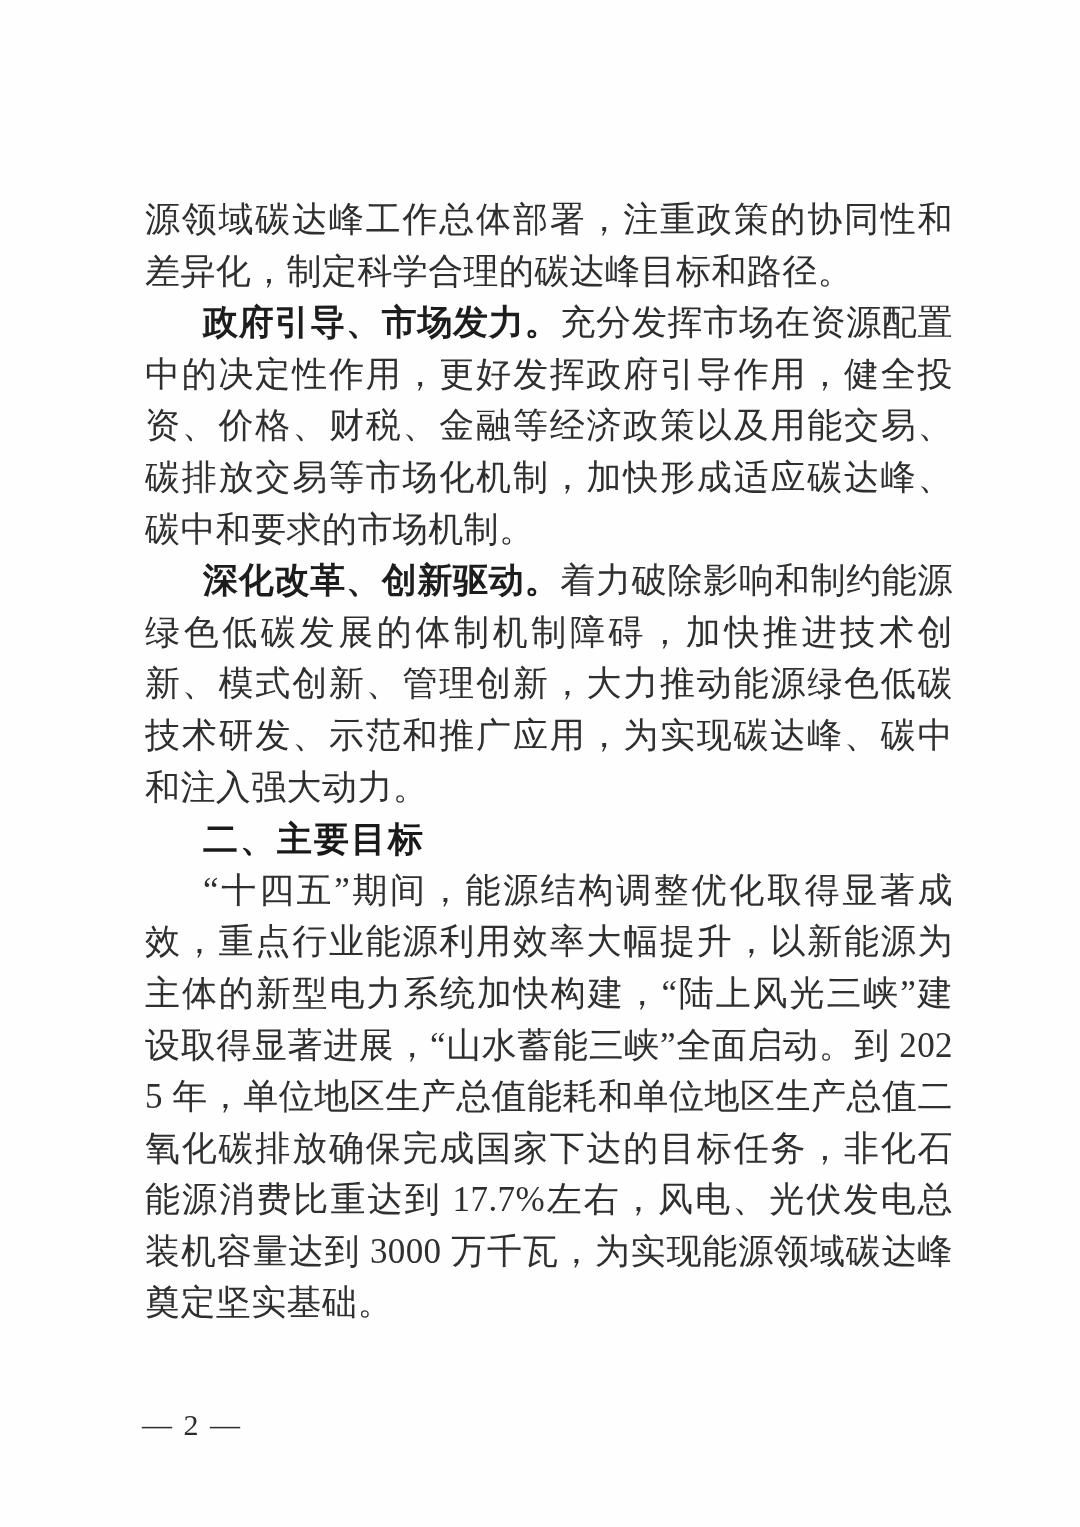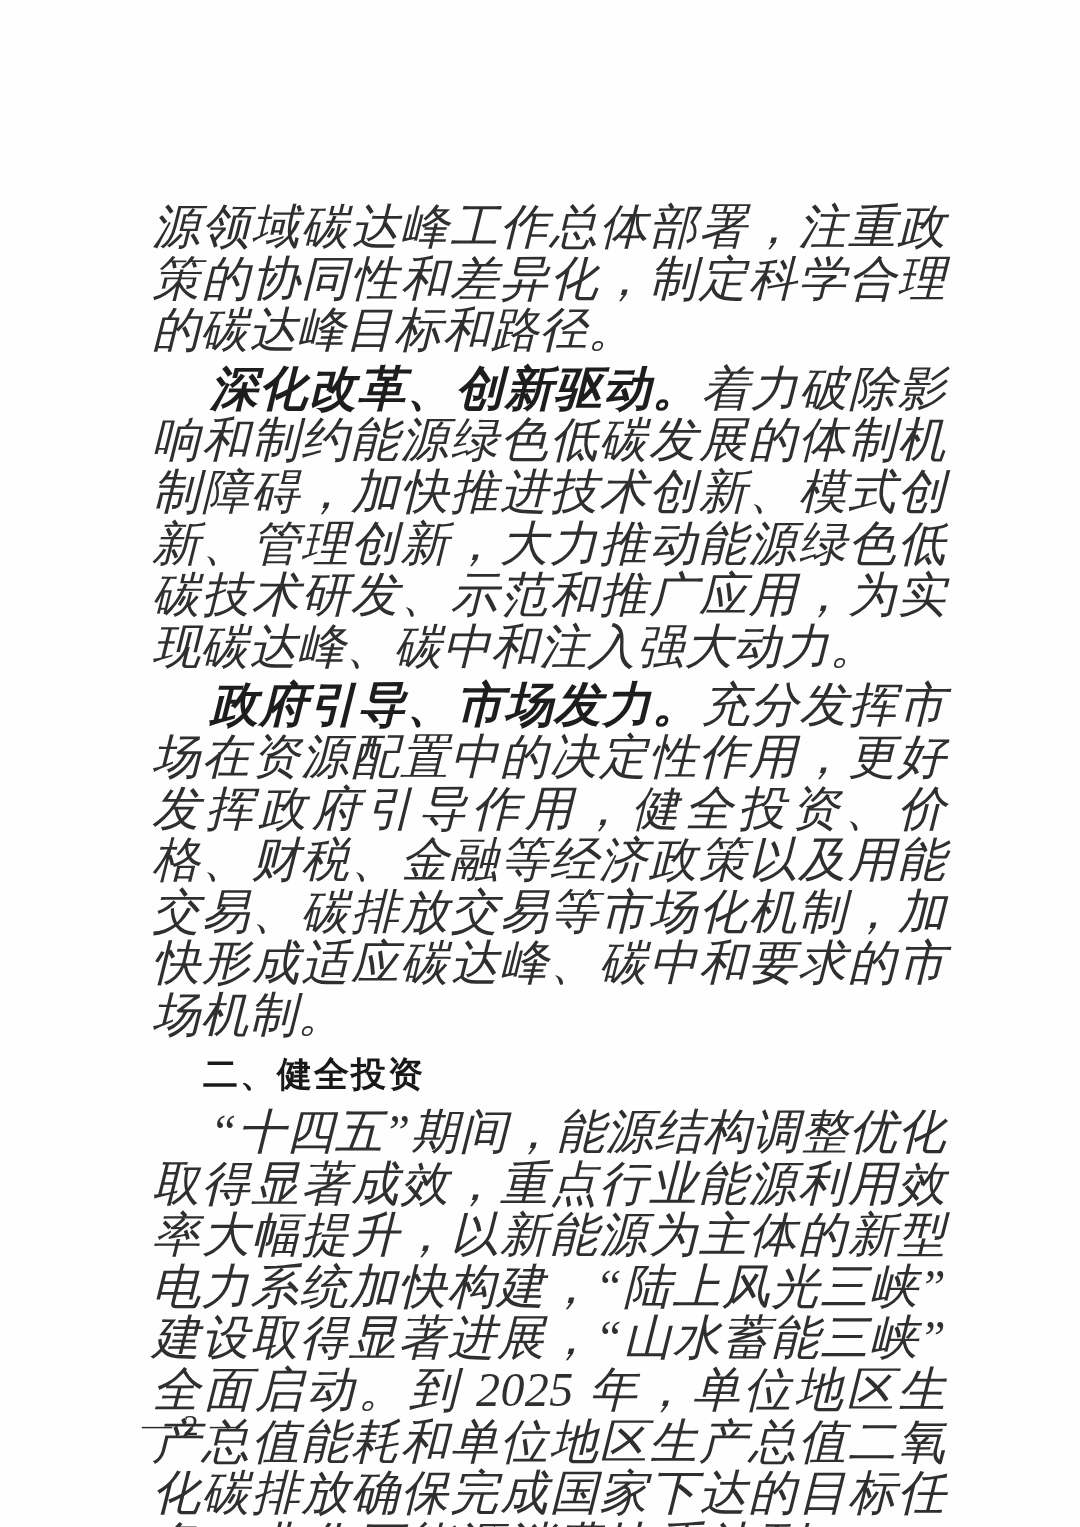--- a/index.html
+++ b/index.html
@@ -16,27 +16,26 @@
     font-family: "Liberation Serif", serif;
     color: #2f2f2f;
   }
   .content {
     position: absolute;
     left: 145px;
     top: 194px;
     width: 808px;
   }
   .par {
-    margin: 7px;
-    font-size: 48px;
+    margin: 0;
+    font-size: 35px;
     line-height: 51.6px;
     text-align: justify;
     letter-spacing: 0.4px;
     word-break: break-all;
-    font-style: italic;
   }
   .par.indent {
     text-indent: 58px;
   }
   .lead {
     font-weight: 700;
     color: #1d1d1d;
   }
   .heading {
     margin: 0;
@@ -62,29 +61,29 @@
 </head>
 <body>
 
 <div class="page">
 
   <div class="content">
 
     <p class="par">源领域碳达峰工作总体部署，注重政策的协同性和差异化，制定科学合理的碳达峰目标和路径。</p>
 
     <p class="par indent">
+      <span class="lead">政府引导、市场发力。</span><span>充分发挥市场在资源配置中的决定性作用，更好发挥政府引导作用，健全投资、价格、财税、金融等经济政策以及用能交易、碳排放交易等市场化机制，加快形成适应碳达峰、碳中和要求的市场机制。</span>
+    </p>
+
+    <p class="par indent">
       <span class="lead">深化改革、创新驱动。</span><span>着力破除影响和制约能源绿色低碳发展的体制机制障碍，加快推进技术创新、模式创新、管理创新，大力推动能源绿色低碳技术研发、示范和推广应用，为实现碳达峰、碳中和注入强大动力。</span>
     </p>
 
-    <p class="par indent">
-      <span class="lead">政府引导、市场发力。</span><span>充分发挥市场在资源配置中的决定性作用，更好发挥政府引导作用，健全投资、价格、财税、金融等经济政策以及用能交易、碳排放交易等市场化机制，加快形成适应碳达峰、碳中和要求的市场机制。</span>
-    </p>
 
-
-    <h2 class="heading">二、健全投资</h2>
+    <h2 class="heading">二、主要目标</h2>
 
     <p class="par indent">“十四五”期间，能源结构调整优化取得显著成效，重点行业能源利用效率大幅提升，以新能源为主体的新型电力系统加快构建，“陆上风光三峡”建设取得显著进展，“山水蓄能三峡”全面启动。到 2025 年，单位地区生产总值能耗和单位地区生产总值二氧化碳排放确保完成国家下达的目标任务，非化石能源消费比重达到 17.7%左右，风电、光伏发电总装机容量达到 3000 万千瓦，为实现能源领域碳达峰奠定坚实基础。</p>
 
   </div>
 
   <div class="page-number">— 2 —</div>
 
 </div>
 
 </body></html>

